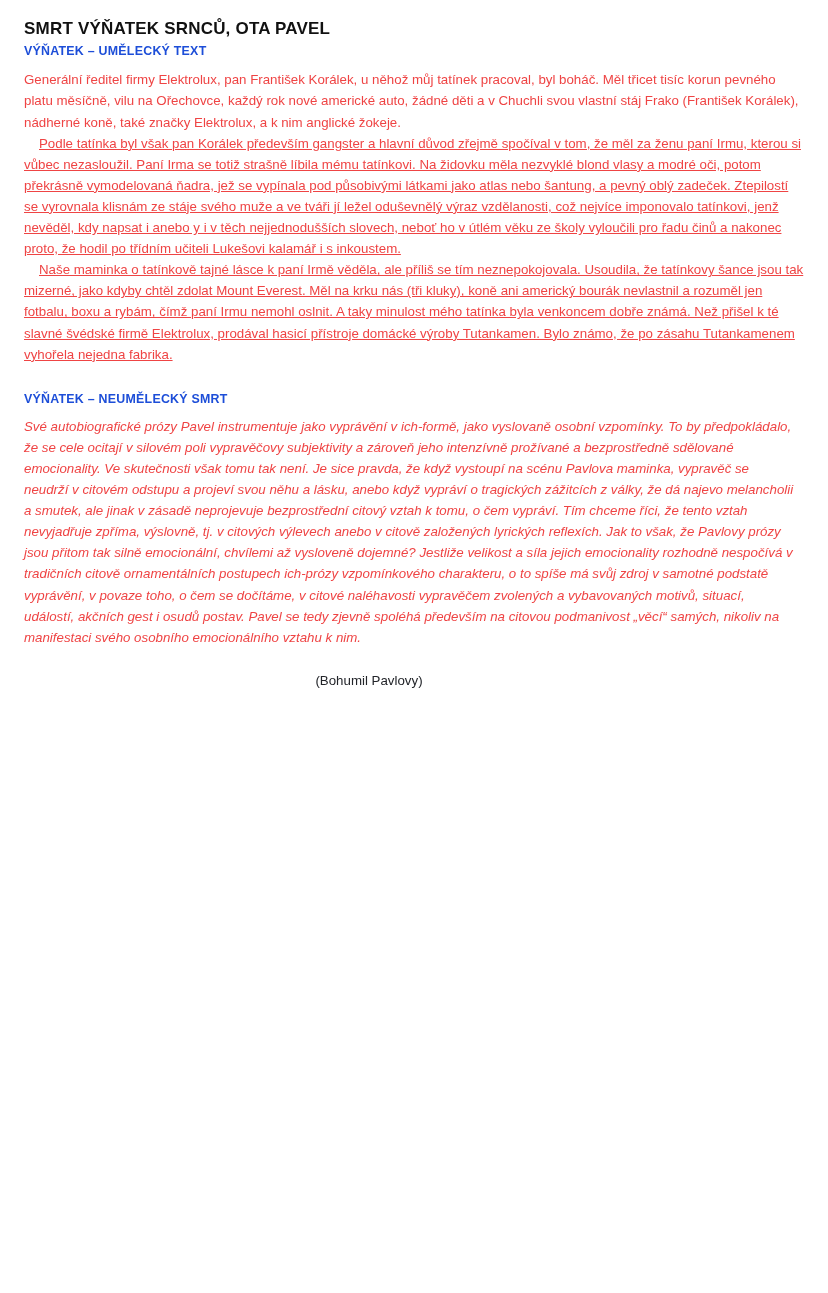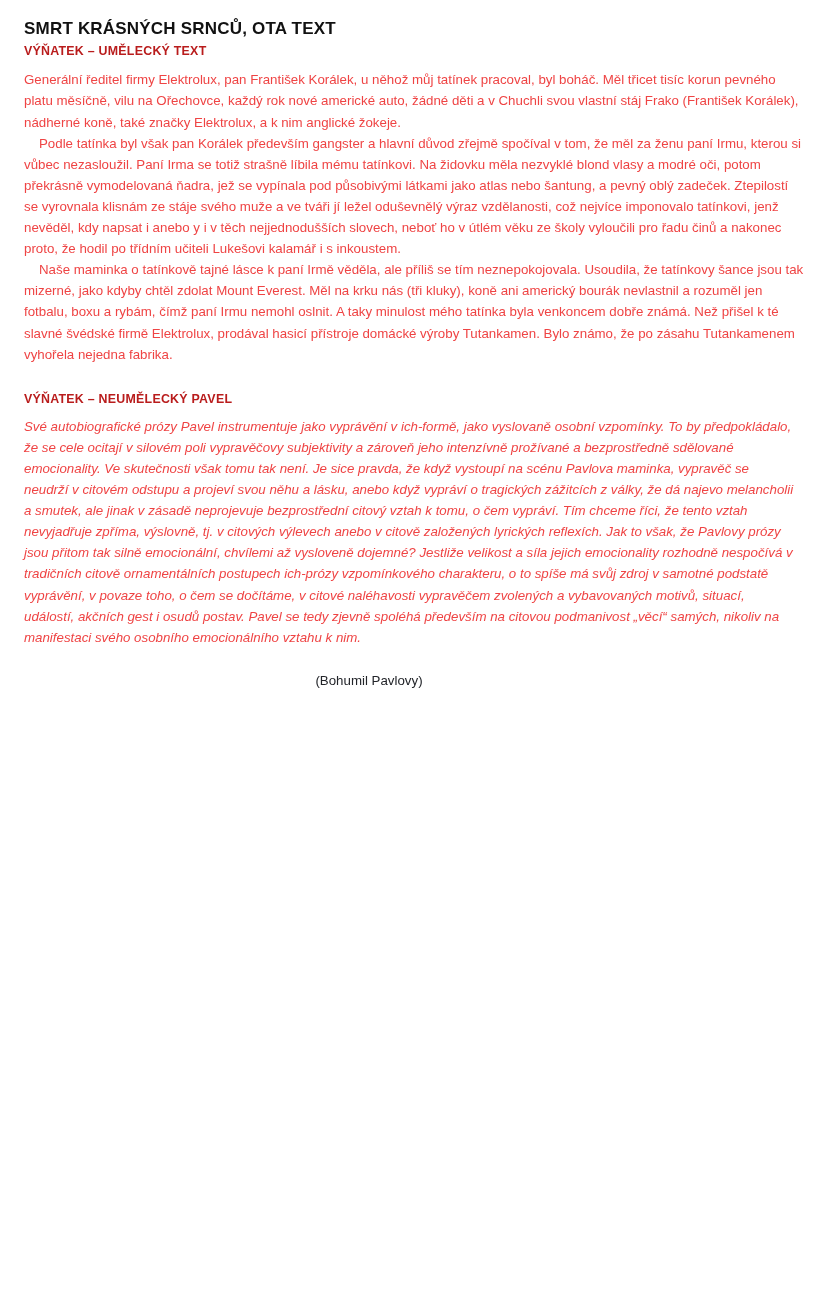--- a/index.html
+++ b/index.html
@@ -28,39 +28,40 @@
     line-height: 1.25;
     margin: 0 0 4px 0;
     color: #111111;
   }
   .section-heading {
     font-size: 12.4px;
     font-weight: 700;
     letter-spacing: 0.25px;
     line-height: 1.3;
     margin: 0 0 10px 0;
-    color: #b91c1c;
+    color: #1d4ed8;
   }
   .section-heading.second {
     margin-top: 26px;
     margin-bottom: 9px;
   }
   .body-text {
     font-size: 13.3px;
     line-height: 21.1px;
     margin: 0;
     color: #ef4444;
     text-align: left;
     hyphens: none;
   }
   .body-text + .body-text {
     margin-top: 0;
   }
   .indent {
     text-indent: 15px;
+    text-decoration: underline;
   }
   .attribution {
     font-size: 13.3px;
     line-height: 21.1px;
     color: #23252a;
     text-align: center;
     margin: 22px 0 0 0;
     padding-right: 90px;
   }
   .section {
@@ -72,34 +73,34 @@
   .nonart-block {
     max-width: 772px;
     font-style: italic;
   }
 </style>
 </head>
 <body>
 
 <div class="page">
 
-  <h1 class="doc-title">SMRT KRÁSNÝCH SRNCŮ, OTA TEXT</h1>
+  <h1 class="doc-title">SMRT VÝŇATEK SRNCŮ, OTA PAVEL</h1>
 
   <section class="section">
     <h2 class="section-heading">VÝŇATEK – UMĚLECKÝ TEXT</h2>
 
     <div class="art-block">
       <p class="body-text">Generální ředitel firmy Elektrolux, pan František Korálek, u něhož můj tatínek pracoval, byl boháč. Měl třicet tisíc korun pevného platu měsíčně, vilu na Ořechovce, každý rok nové americké auto, žádné děti a v Chuchli svou vlastní stáj Frako (František Korálek), nádherné koně, také značky Elektrolux, a k nim anglické žokeje.</p>
       <p class="body-text indent">Podle tatínka byl však pan Korálek především gangster a hlavní důvod zřejmě spočíval v tom, že měl za ženu paní Irmu, kterou si vůbec nezasloužil. Paní Irma se totiž strašně líbila mému tatínkovi. Na židovku měla nezvyklé blond vlasy a modré oči, potom překrásně vymodelovaná ňadra, jež se vypínala pod působivými látkami jako atlas nebo šantung, a pevný oblý zadeček. Ztepilostí se vyrovnala klisnám ze stáje svého muže a ve tváři jí ležel oduševnělý výraz vzdělanosti, což nejvíce imponovalo tatínkovi, jenž nevěděl, kdy napsat i anebo y i v těch nejjednodušších slovech, neboť ho v útlém věku ze školy vyloučili pro řadu činů a nakonec proto, že hodil po třídním učiteli Lukešovi kalamář i s inkoustem.</p>
       <p class="body-text indent">Naše maminka o tatínkově tajné lásce k paní Irmě věděla, ale příliš se tím neznepokojovala. Usoudila, že tatínkovy šance jsou tak mizerné, jako kdyby chtěl zdolat Mount Everest. Měl na krku nás (tři kluky), koně ani americký bourák nevlastnil a rozuměl jen fotbalu, boxu a rybám, čímž paní Irmu nemohl oslnit. A taky minulost mého tatínka byla venkoncem dobře známá. Než přišel k té slavné švédské firmě Elektrolux, prodával hasicí přístroje domácké výroby Tutankamen. Bylo známo, že po zásahu Tutankamenem vyhořela nejedna fabrika.</p>
     </div>
   </section>
 
   <section class="section">
-    <h2 class="section-heading second">VÝŇATEK – NEUMĚLECKÝ PAVEL</h2>
+    <h2 class="section-heading second">VÝŇATEK – NEUMĚLECKÝ SMRT</h2>
 
     <div class="nonart-block">
       <p class="body-text">Své autobiografické prózy Pavel instrumentuje jako vyprávění v ich-formě, jako vyslovaně osobní vzpomínky. To by předpokládalo, že se cele ocitají v silovém poli vypravěčovy subjektivity a zároveň jeho intenzívně prožívané a bezprostředně sdělované emocionality. Ve skutečnosti však tomu tak není. Je sice pravda, že když vystoupí na scénu Pavlova maminka, vypravěč se neudrží v citovém odstupu a projeví svou něhu a lásku, anebo když vypráví o tragických zážitcích z války, že dá najevo melancholii a smutek, ale jinak v zásadě neprojevuje bezprostřední citový vztah k tomu, o čem vypráví. Tím chceme říci, že tento vztah nevyjadřuje zpříma, výslovně, tj. v citových výlevech anebo v citově založených lyrických reflexích. Jak to však, že Pavlovy prózy jsou přitom tak silně emocionální, chvílemi až vysloveně dojemné? Jestliže velikost a síla jejich emocionality rozhodně nespočívá v tradičních citově ornamentálních postupech ich-prózy vzpomínkového charakteru, o to spíše má svůj zdroj v samotné podstatě vyprávění, v povaze toho, o čem se dočítáme, v citové naléhavosti vypravěčem zvolených a vybavovaných motivů, situací, událostí, akčních gest i osudů postav. Pavel se tedy zjevně spoléhá především na citovou podmanivost „věcí“ samých, nikoliv na manifestaci svého osobního emocionálního vztahu k nim.</p>
     </div>
 
     <p class="attribution">(Bohumil Pavlovy)</p>
   </section>
 
 </div>
 

